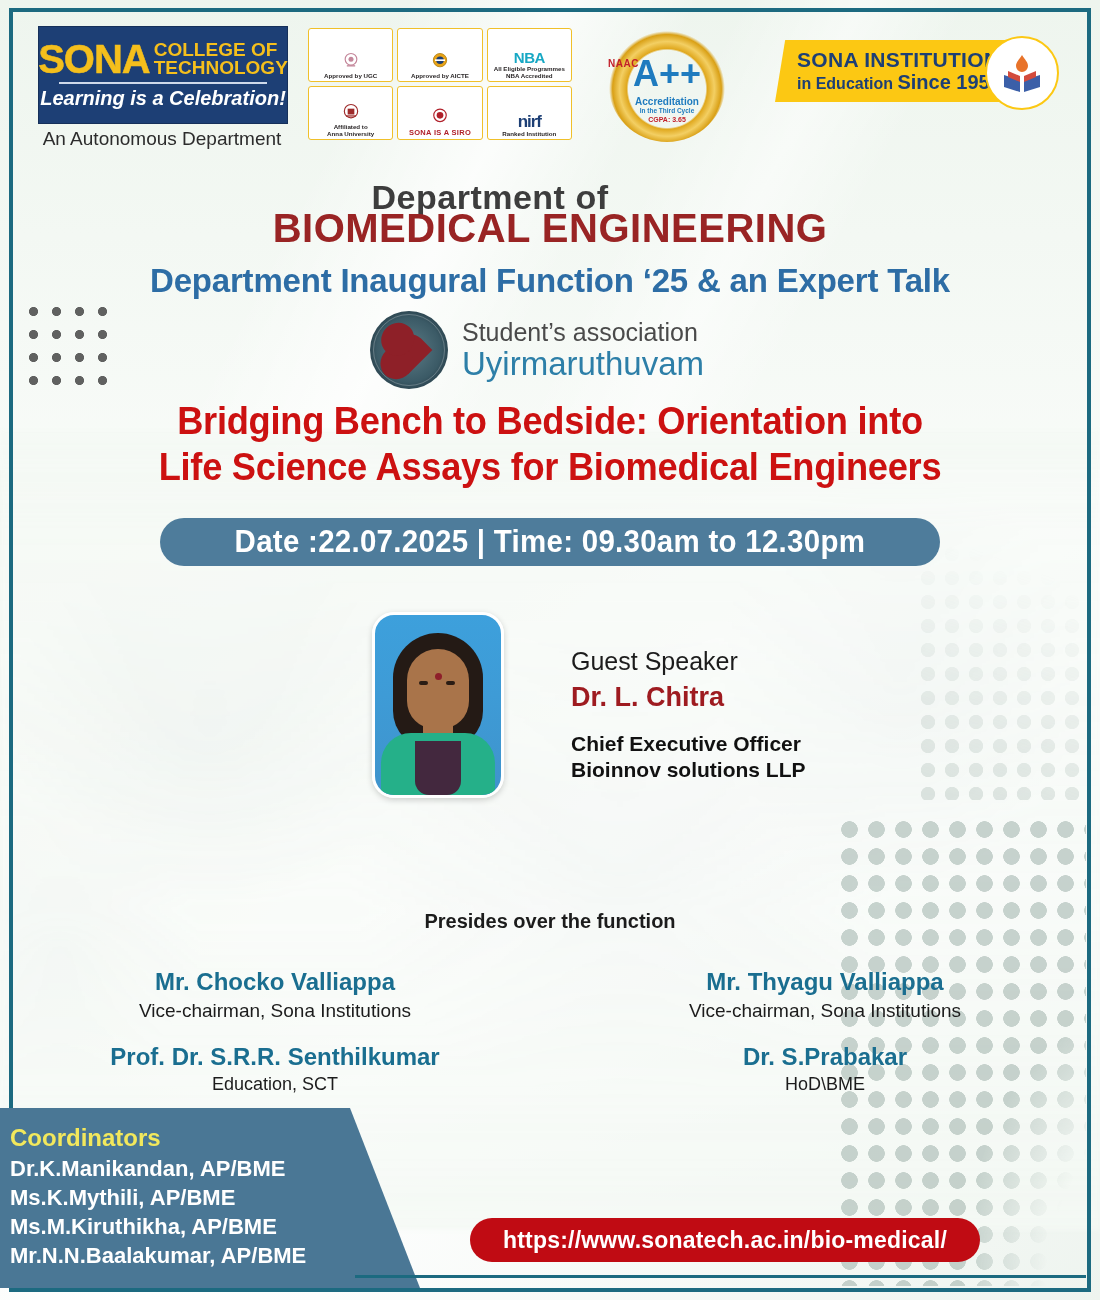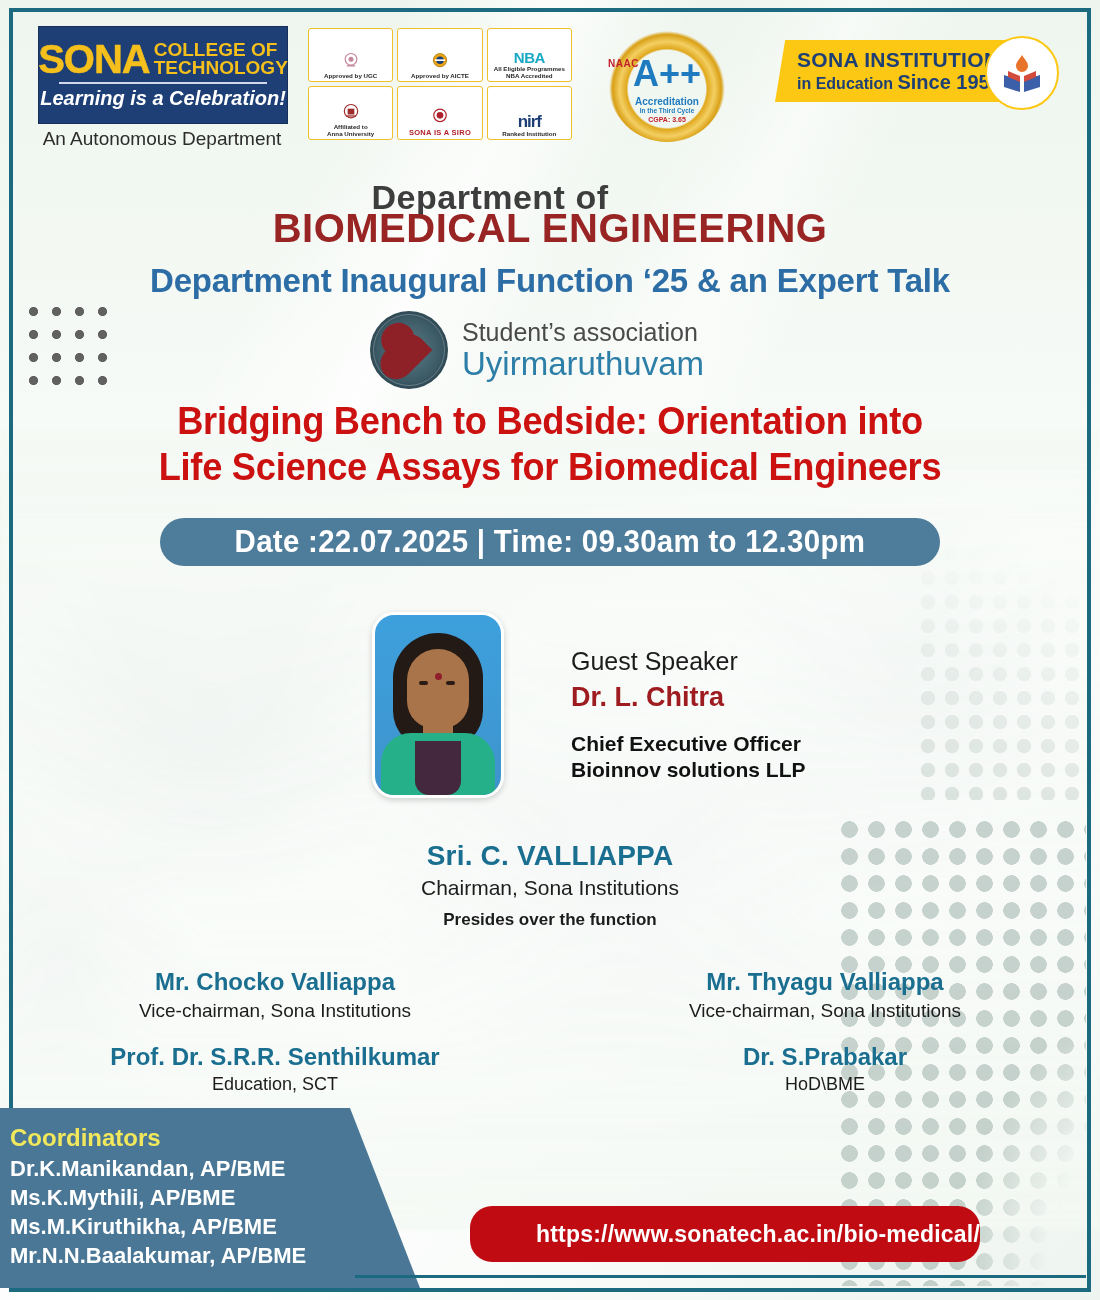--- a/index.html
+++ b/index.html
@@ -175,21 +175,21 @@
   .spk-photo .collar{position:absolute;left:40px;top:126px;width:46px;height:54px;border-radius:0 0 14px 14px;background:#43283e;}
   .spk-info{position:absolute;left:199px;top:34px;display:flex;flex-direction:column;line-height:1.22;}
   .spk-info .s1{font-size:25px;color:#1c1c1c;margin-bottom:4px;}
   .spk-info .s2{font-size:27px;font-weight:bold;color:#9e1b20;margin-bottom:18px;}
   .spk-info .s3,.spk-info .s4{font-size:21px;font-weight:bold;color:#111;}
 
   
   .chairman{position:absolute;left:0;top:840px;width:1100px;text-align:center;}
   .chairman .c1{font-size:28px;font-weight:bold;color:#1a6e90;letter-spacing:.2px;}
   .chairman .c2{font-size:21px;color:#1c1c1c;margin-top:4px;}
-  .presides{position:absolute;left:0;top:910px;width:1100px;text-align:center;font-size:17px;font-weight:bold;color:#1c1c1c;}
+  .presides{position:absolute;left:0;top:910px;width:1100px;text-align:center;font-size:20px;font-weight:bold;color:#1c1c1c;}
 
   .vc-row{position:absolute;left:0;top:968px;width:1100px;display:flex;}
   .vc-col{flex:1;text-align:center;}
   .vc-col .n{font-size:24px;font-weight:bold;color:#1a6e90;}
   .vc-col .t{font-size:19px;color:#1c1c1c;margin-top:4px;}
   .pr-row{position:absolute;left:0;top:1043px;width:1100px;display:flex;}
   .pr-col{flex:1;text-align:center;}
   .pr-col .n{font-size:24px;font-weight:bold;color:#1a6e90;}
   .pr-col .t{font-size:18px;color:#1c1c1c;margin-top:3px;}
 
@@ -198,22 +198,22 @@
     position:absolute;left:0;bottom:12px;width:420px;height:180px;
     background:#4a7795;
     clip-path:polygon(0 0, 350px 0, 420px 180px, 0 180px);
     padding:16px 0 0 10px;box-sizing:border-box;
   }
   .coord .ch{font-size:24px;font-weight:bold;color:#f2e85c;margin-bottom:2px;}
   .coord .cl{font-size:22px;font-weight:bold;color:#fff;line-height:1.32;white-space:nowrap;}
   .coord .cl small{font-size:22px;font-weight:bold;}
 
   .urlbar{
-    position:absolute;left:470px;bottom:38px;width:510px;height:56px;border-radius:22px;
-    background:#c00b13;display:flex;align-items:center;justify-content:flex-end;
+    position:absolute;left:470px;bottom:38px;width:510px;height:44px;border-radius:22px;
+    background:#c00b13;display:flex;align-items:center;justify-content:center;
   }
   .urlbar span{font-size:23px;font-weight:bold;color:#fff;letter-spacing:.2px;}
   .bottom-rule{position:absolute;left:355px;right:14px;bottom:22px;height:3px;background:#1c6a80;}
 </style>
 </head>
 <body>
 
 <div class="poster">
 
   <div class="sheen"></div>
@@ -350,24 +350,20 @@
       <div class="collar"></div>
     </div>
     <div class="spk-info">
       <span class="s1">Guest Speaker</span>
       <span class="s2">Dr. L. Chitra</span>
       <span class="s3">Chief Executive Officer</span>
       <span class="s4">Bioinnov solutions LLP</span>
     </div>
   </div>
 
-  <div class="chairman">
-    <div class="c1">Sri. C. VALLIAPPA</div>
-    <div class="c2">Chairman, Sona Institutions</div>
-  </div>
   <div class="presides">Presides over the function</div>
 
   <div class="vc-row">
     <div class="vc-col">
       <div class="n">Mr. Chocko Valliappa</div>
       <div class="t">Vice-chairman, Sona Institutions</div>
     </div>
     <div class="vc-col">
       <div class="n">Mr. Thyagu Valliappa</div>
       <div class="t">Vice-chairman, Sona Institutions</div>

